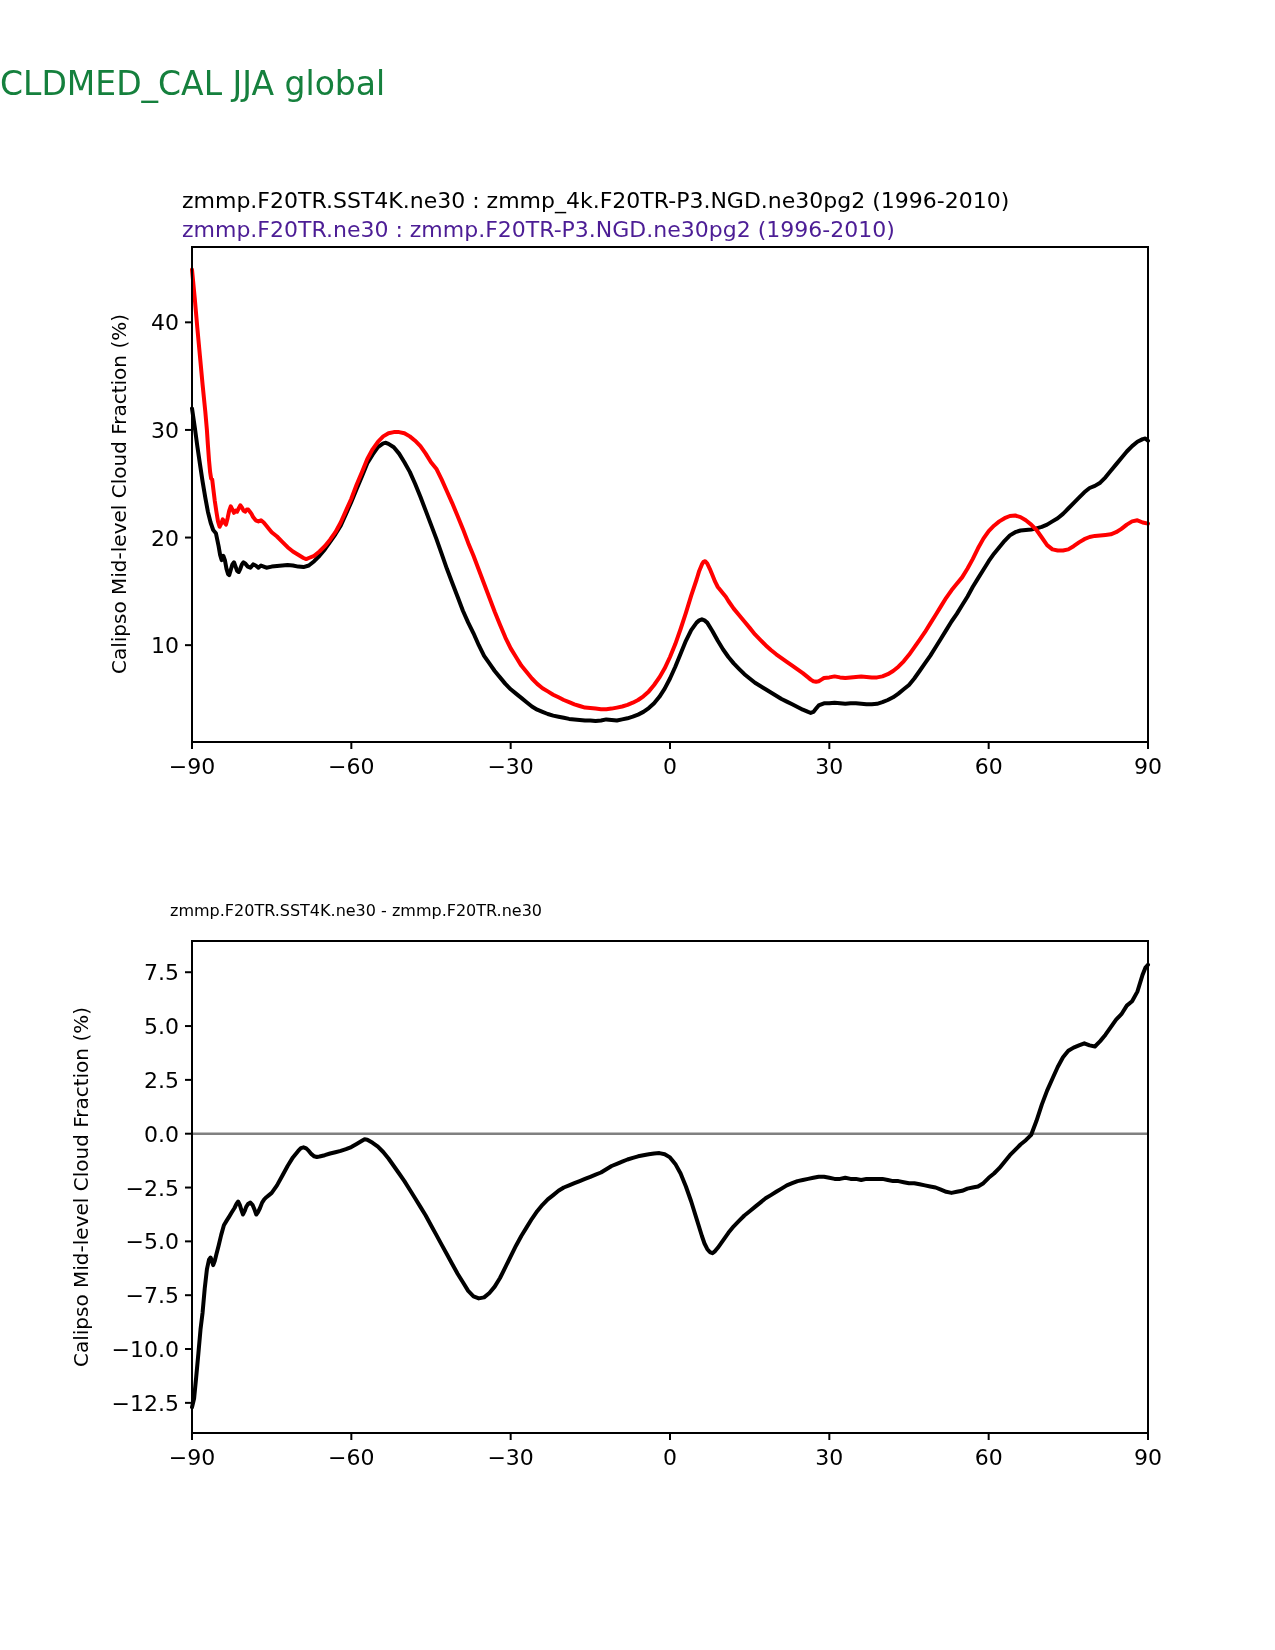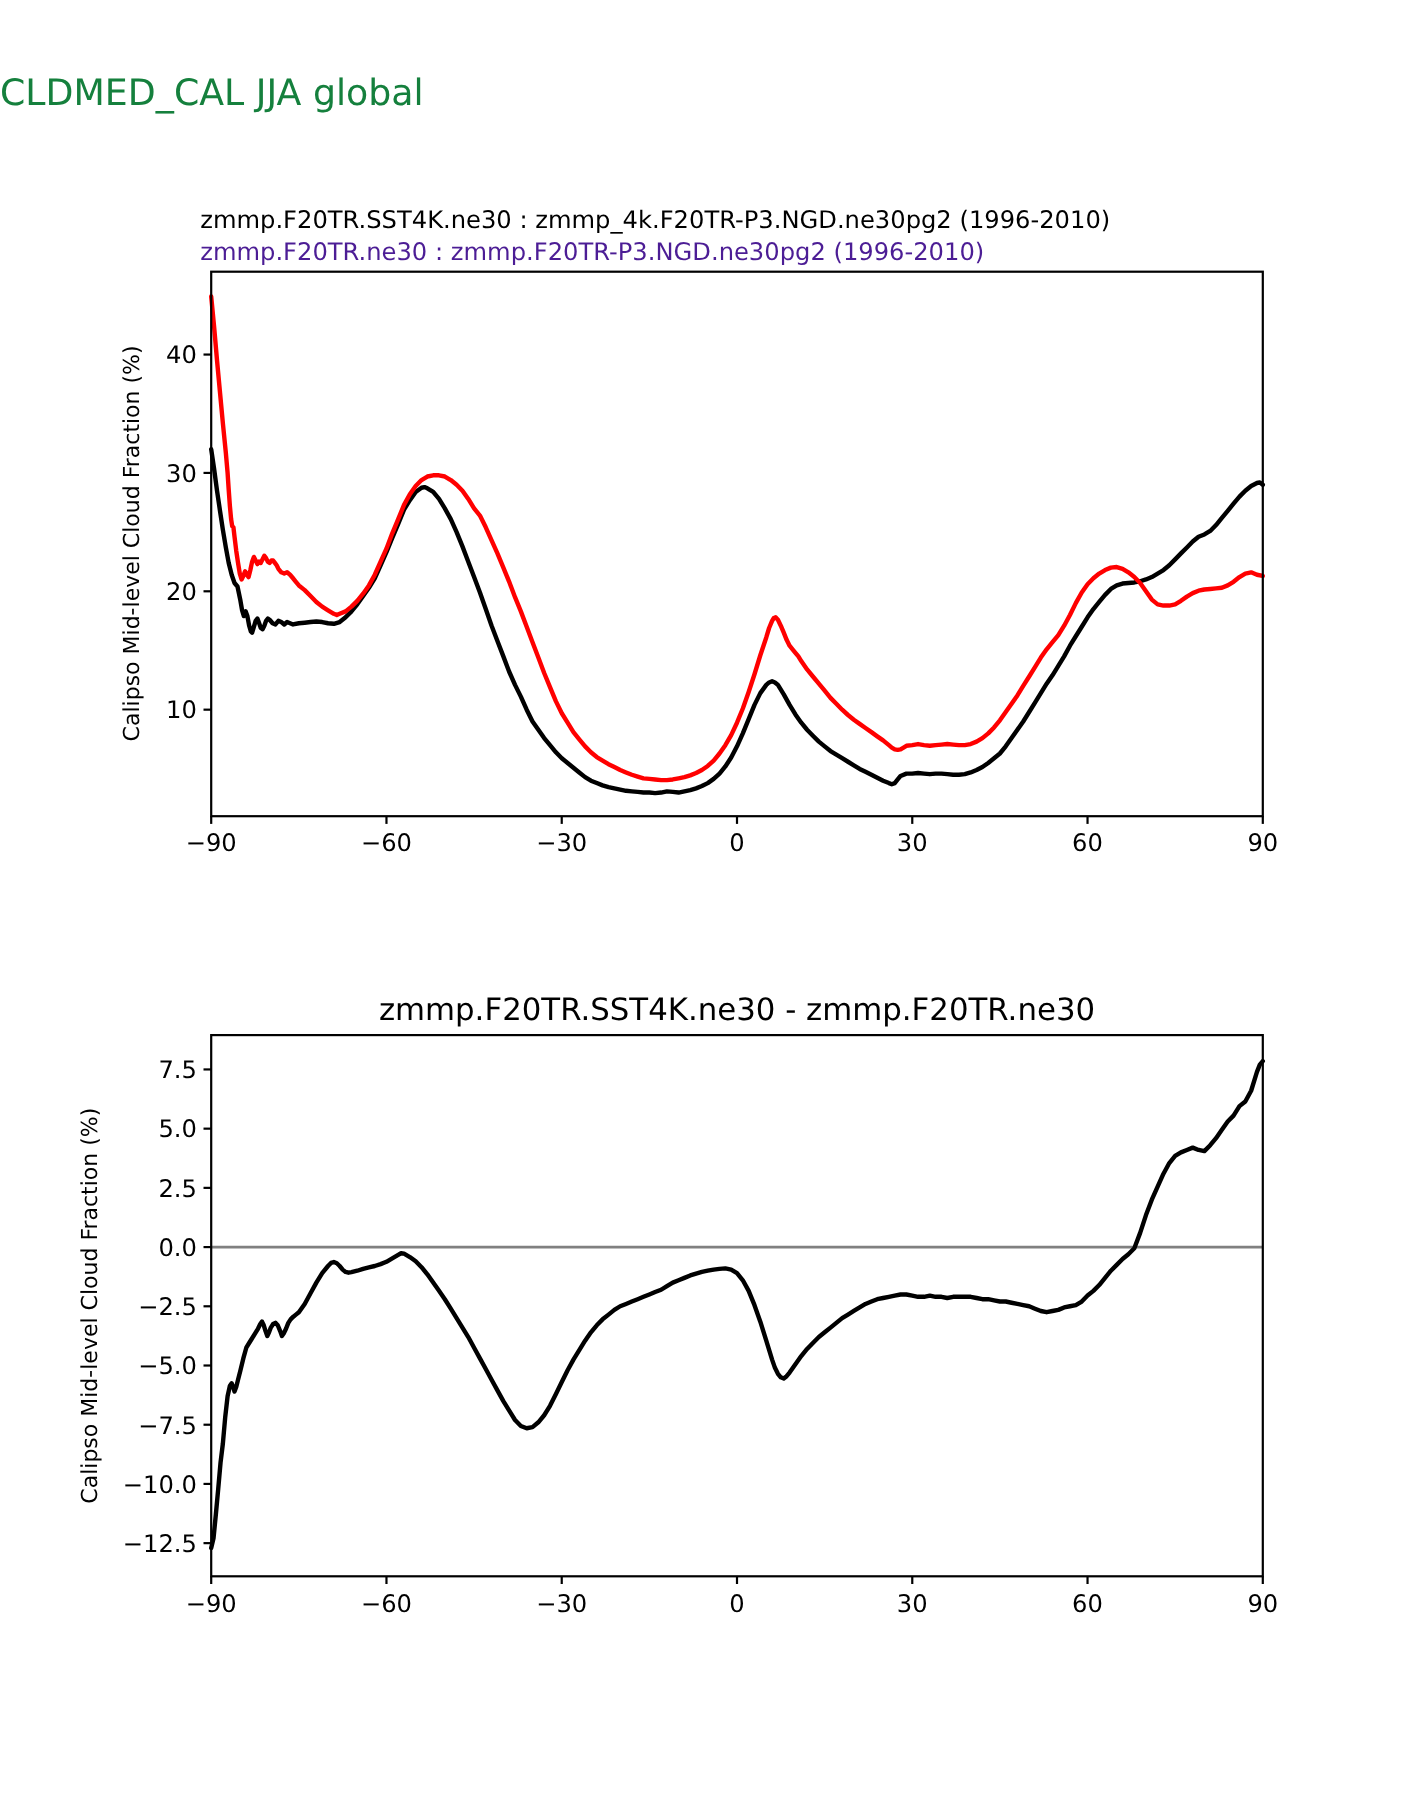--- a/index.html
+++ b/index.html
@@ -2,22 +2,22 @@
 <html><head>
 <meta charset="utf-8">
 <style>
   html,body{margin:0;padding:0;background:#ffffff;}
   .figure{position:relative;width:1275px;height:1650px;background:#ffffff;
           font-family:"DejaVu Sans","Liberation Sans",sans-serif;color:#000;}
   .suptitle{position:absolute;top:64px;left:0;width:1214px;text-align:left;
             font-size:33px;color:#15803d;}
   .legend{position:absolute;top:166px;left:182px;margin-top:20px;}
   .legend .line{font-size:22px;line-height:29px;white-space:nowrap;}
-  .subtitle2{position:absolute;top:901px;left:170px;width:1000px;text-align:center;
-             font-size:28px;}
+  .subtitle2{position:absolute;top:901px;left:170px;width:1000px;
+             font-size:16px;}
   svg text.tick{font-family:"DejaVu Sans","Liberation Sans",sans-serif;
                 font-size:22px;fill:#000;}
   svg text.axlabel{font-family:"DejaVu Sans","Liberation Sans",sans-serif;
                    font-size:20px;fill:#000;}
   svg{position:absolute;top:0;left:0;}
 </style>
 </head>
 <body>
 
 <div class="figure">

